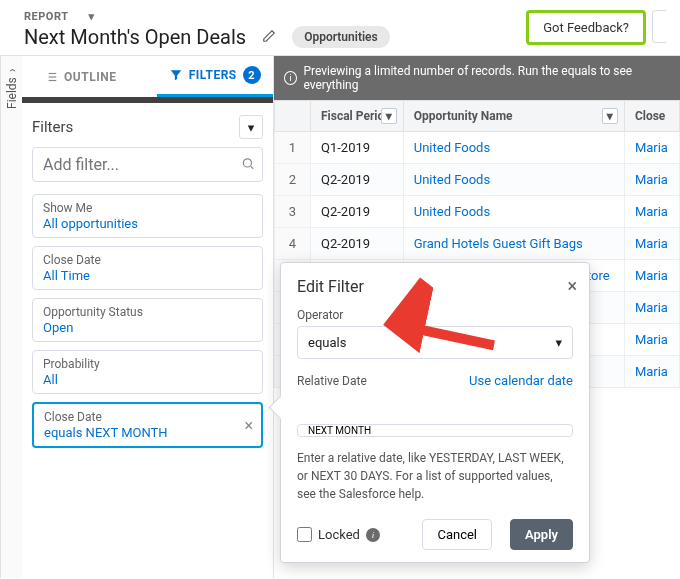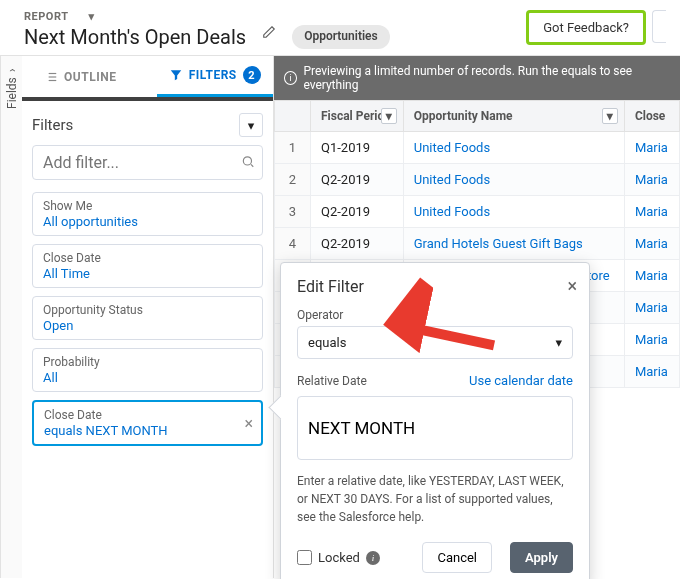--- a/index.html
+++ b/index.html
@@ -1,34 +1,34 @@
 <!DOCTYPE html>
 <html><head>
 <meta charset="utf-8">
 <style>
 * { box-sizing: border-box; margin: 0; padding: 0; font-family: -apple-system, BlinkMacSystemFont, "Segoe UI", Roboto, Helvetica, Arial, sans-serif; }
 body { background: #fff; color: #222; font-size: 13px; width: 680px; height: 579px; overflow: hidden; position: relative; }
 
 .topbar { display: flex; align-items: flex-start; padding: 10px 14px 6px 24px; }
 .topbar-left { flex: 1; }
 .report-label { font-size: 11px; font-weight: 700; color: #706e6b; letter-spacing: 0.5px; display: flex; align-items: center; gap: 20px; }
-.report-title-row { display: flex; gap: 16px; margin-top: 2px; }
+.report-title-row { display: flex; align-items: center; gap: 16px; margin-top: 2px; }
 .report-title { font-size: 20px; font-weight: 400; color: #222; }
 .edit-icon { color: #5f5f5f; cursor: pointer; }
 .pill { background: #e8e8e8; border-radius: 14px; padding: 4px 12px; font-size: 12px; font-weight: 600; color: #444; }
 .feedback-btn { border: 3px solid #84cc16; background: #fff; padding: 7px 14px; border-radius: 4px; font-size: 13px; color: #333; cursor: pointer; margin-right:6px; }
 .extra-btn { border: 1px solid #d8dde6; border-right:none; border-top-right-radius:0; border-bottom-right-radius:0; background:#fff; width:14px; height:33px; border-radius:4px 0 0 4px; }
 
 .main { display: flex; height: calc(100% - 56px); border-top: 1px solid #e2e2e2; }
 
 .fields-rail { writing-mode: vertical-rl; transform: rotate(180deg); background: #fafafa; border-right: 1px solid #e2e2e2; width: 22px; display:flex; align-items:center; justify-content:flex-end; padding-bottom:12px; font-size:12px; color:#555; gap:6px; }
 .fields-rail .chev { transform: rotate(0deg); }
 
 .leftpanel { width: 252px; border-right: 1px solid #e2e2e2; display:flex; flex-direction:column; }
-.tabs { display:flex; border-bottom: 4px solid #404040; gap: 18px; }
+.tabs { display:flex; border-bottom: 6px solid #404040; gap: 18px; }
 .tab { flex:1; text-align:center; padding:10px 4px; font-size:12px; font-weight:700; letter-spacing:0.5px; color:#888; display:flex; align-items:center; justify-content:center; gap:6px; cursor:pointer; }
 .tab.active { color:#0070d2; border-bottom:3px solid #0098de; }
 .badge { background:#0070d2; color:#fff; border-radius:50%; width:18px; height:18px; display:inline-flex; align-items:center; justify-content:center; font-size:11px; }
 .tab-icon { width:14px; height:14px; }
 
 .filters-body { padding: 12px 10px; }
 .filters-header { display:flex; align-items:center; justify-content:space-between; margin-bottom:8px; }
 .filters-header h3 { font-size:15px; font-weight:400; color:#444; }
 .dd-btn { width:24px; height:24px; border:1px solid #d8dde6; border-radius:3px; background:#fff; display:flex; align-items:center; justify-content:center; cursor:pointer; }
 
@@ -56,21 +56,21 @@
 .grid tbody tr:nth-child(even) td:not(.rownum){ background:#fbfcfd; }
 
 .popover { position:absolute; left:280px; top:262px; width:310px; background:#fff; border:1px solid #d0d4da; border-radius:4px; box-shadow:0 4px 16px rgba(0,0,0,0.18); padding:14px 16px 12px; z-index:10; }
 .popover::before { content:""; position:absolute; left:-9px; top:136px; width:16px; height:16px; background:#fff; border-left:1px solid #d0d4da; border-bottom:1px solid #d0d4da; transform:rotate(45deg); }
 .popover h4 { font-size:16px; font-weight:400; color:#333; margin-bottom:12px; }
 .popover .close { position:absolute; right:12px; top:12px; color:#666; cursor:pointer; font-size:18px; }
 .plabel { font-size:12px; color:#555; margin-bottom:4px; }
 .pselect { width:100%; border:1px solid #d8dde6; border-radius:4px; padding:8px 10px; font-size:13px; display:flex; justify-content:space-between; align-items:center; cursor:pointer; margin-bottom:14px; }
 .reldate-row { display:flex; justify-content:space-between; align-items:baseline; margin-bottom:4px; }
 .reldate-row a { color:#0070d2; font-size:13px; text-decoration:none; }
-.pinput { width:100%; border:1px solid #d8dde6; border-radius:4px; padding:21px 10px; font-size:17px; margin-bottom:12px; }
+.pinput { width:100%; border:1px solid #d8dde6; border-radius:4px; padding:0 10px; font-size:10px; margin-bottom:12px;margin-top:28px; }
 .phint { font-size:12px; color:#555; line-height:1.5; margin-bottom:16px; }
 .pfooter { display:flex; align-items:center; }
 .locked { display:flex; align-items:center; gap:6px; font-size:13px; color:#333; }
 .locked input { width:15px; height:15px; }
 .info-dot { width:14px; height:14px; border-radius:50%; background:#6b6b6b; color:#fff; display:inline-flex; align-items:center; justify-content:center; font-size:9px; font-style:italic; font-family:Georgia,serif; }
 .spacer { flex:1; }
 .btn { border:1px solid #d8dde6; background:#fff; padding:7px 14px; border-radius:4px; font-size:13px; cursor:pointer; margin-left:18px; }
 .btn.primary { background:#58636f; color:#fff; border-color:#58636f; font-weight:600; }
 
 .arrow { position:absolute; left:390px; top:305px; z-index:20; transform:rotate(38deg); pointer-events:none; }

